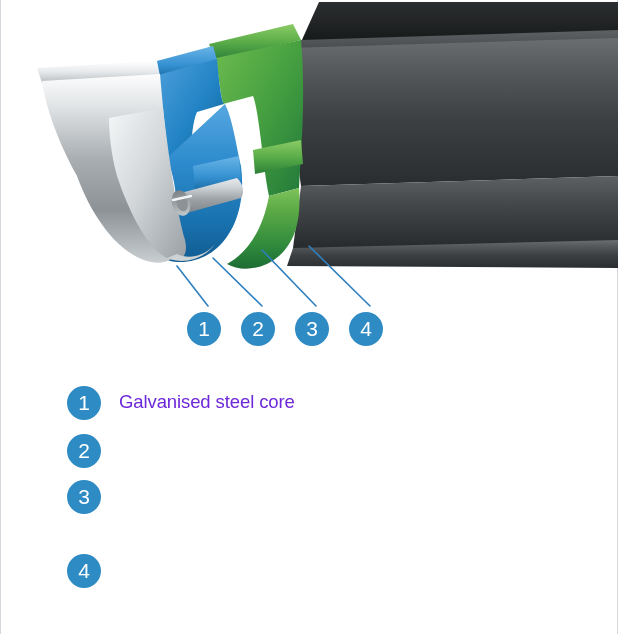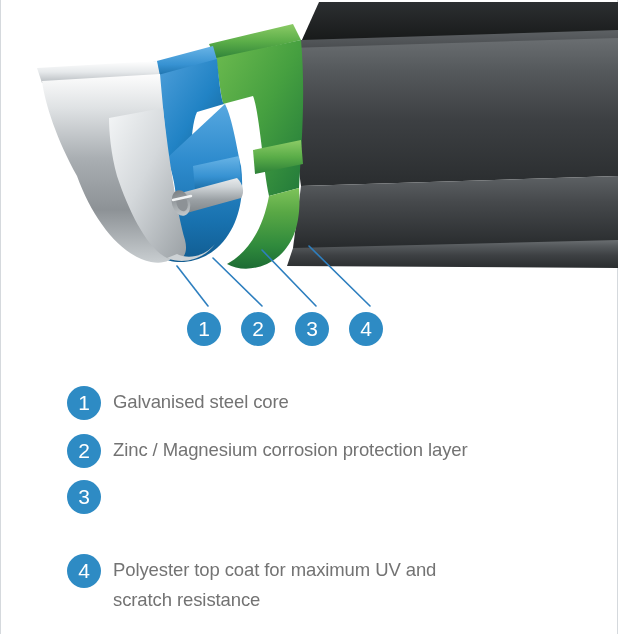--- a/index.html
+++ b/index.html
@@ -49,22 +49,22 @@
   .legend-badge{
     flex:0 0 auto;
     width:34px;height:34px;border-radius:50%;
     background:#2e8bc4;
     color:#ffffff;
     font-size:21px;
     line-height:34px;
     text-align:center;
   }
   .legend-text{
-    margin-left:12px;
-    color:#737373;
+    margin-left:18px;
+    color:#6d28d9;
     font-size:18.5px;
     line-height:30px;
     padding-top:1px;
     white-space:pre-line;
     letter-spacing:-0.1px;
   }
 </style>
 </head>
 <body>
 
@@ -236,27 +236,24 @@
 
   <div id="legend">
 
     <div class="legend-row" style="top:14px;">
       <div class="legend-badge">1</div>
       <div class="legend-text">Galvanised steel core</div>
     </div>
 
     <div class="legend-row" style="top:62px;">
       <div class="legend-badge">2</div>
-      <div class="legend-text">Zinc / Magnesium corrosion protection layer</div>
     </div>
 
     <div class="legend-row" style="top:108px;">
       <div class="legend-badge">3</div>
     </div>
 
     <div class="legend-row" style="top:182px;">
       <div class="legend-badge">4</div>
-      <div class="legend-text">Polyester top coat for maximum UV and
-scratch resistance</div>
     </div>
 
   </div>
 </div>
 
 </body></html>

